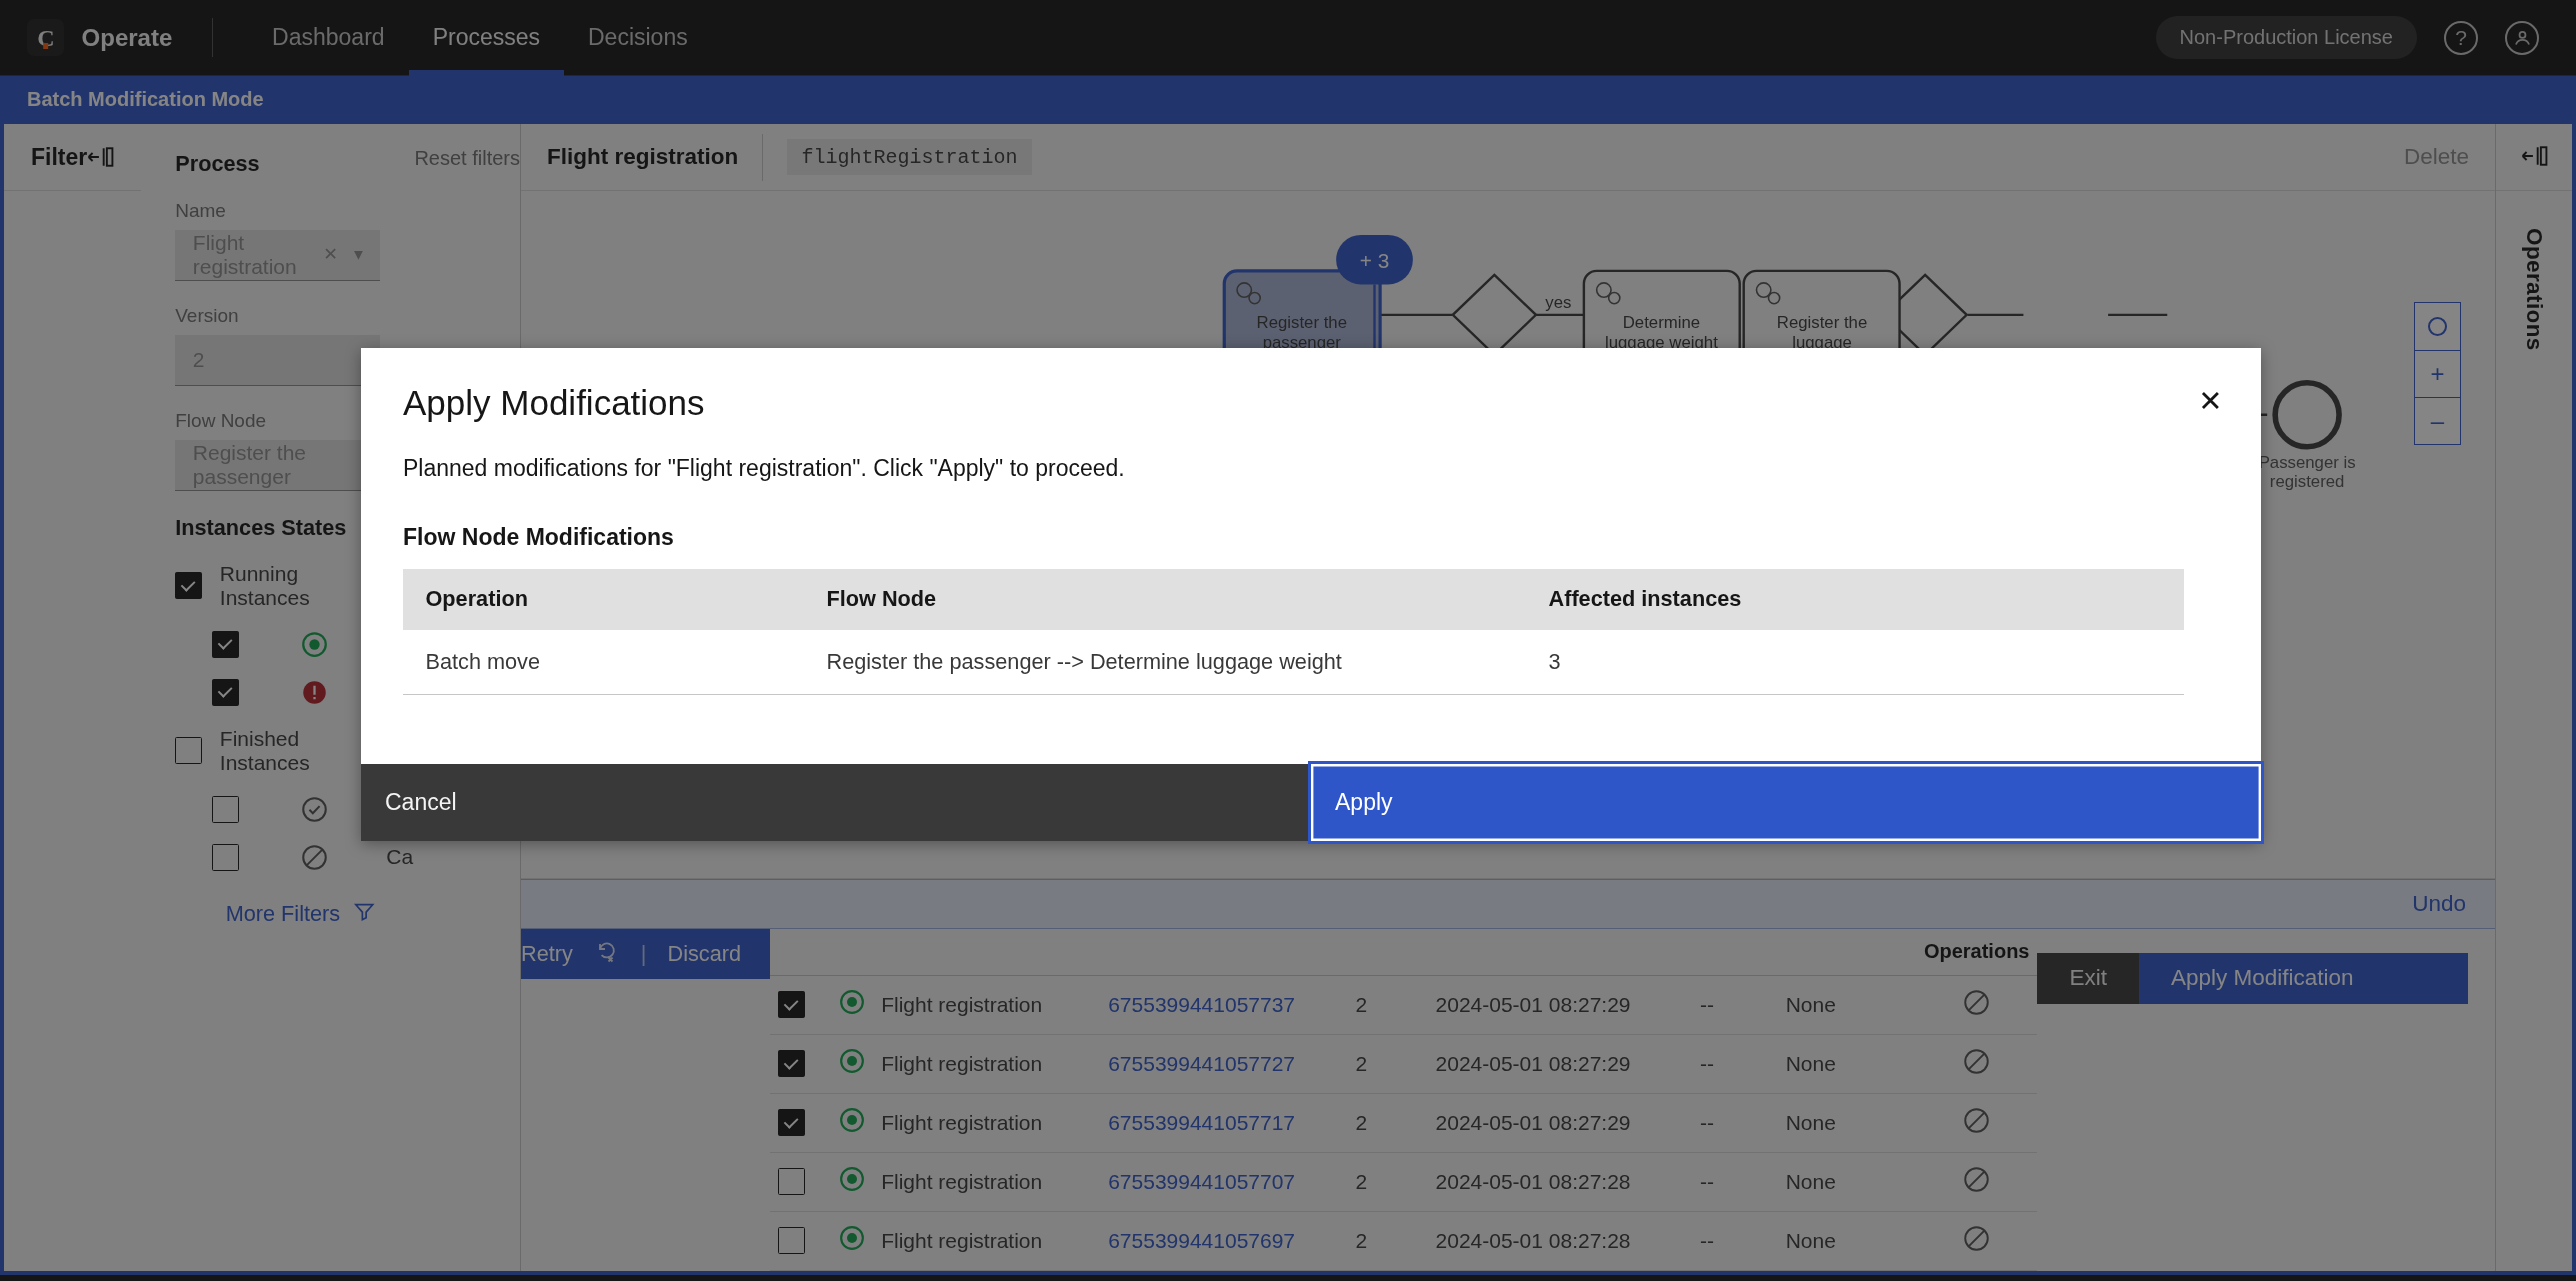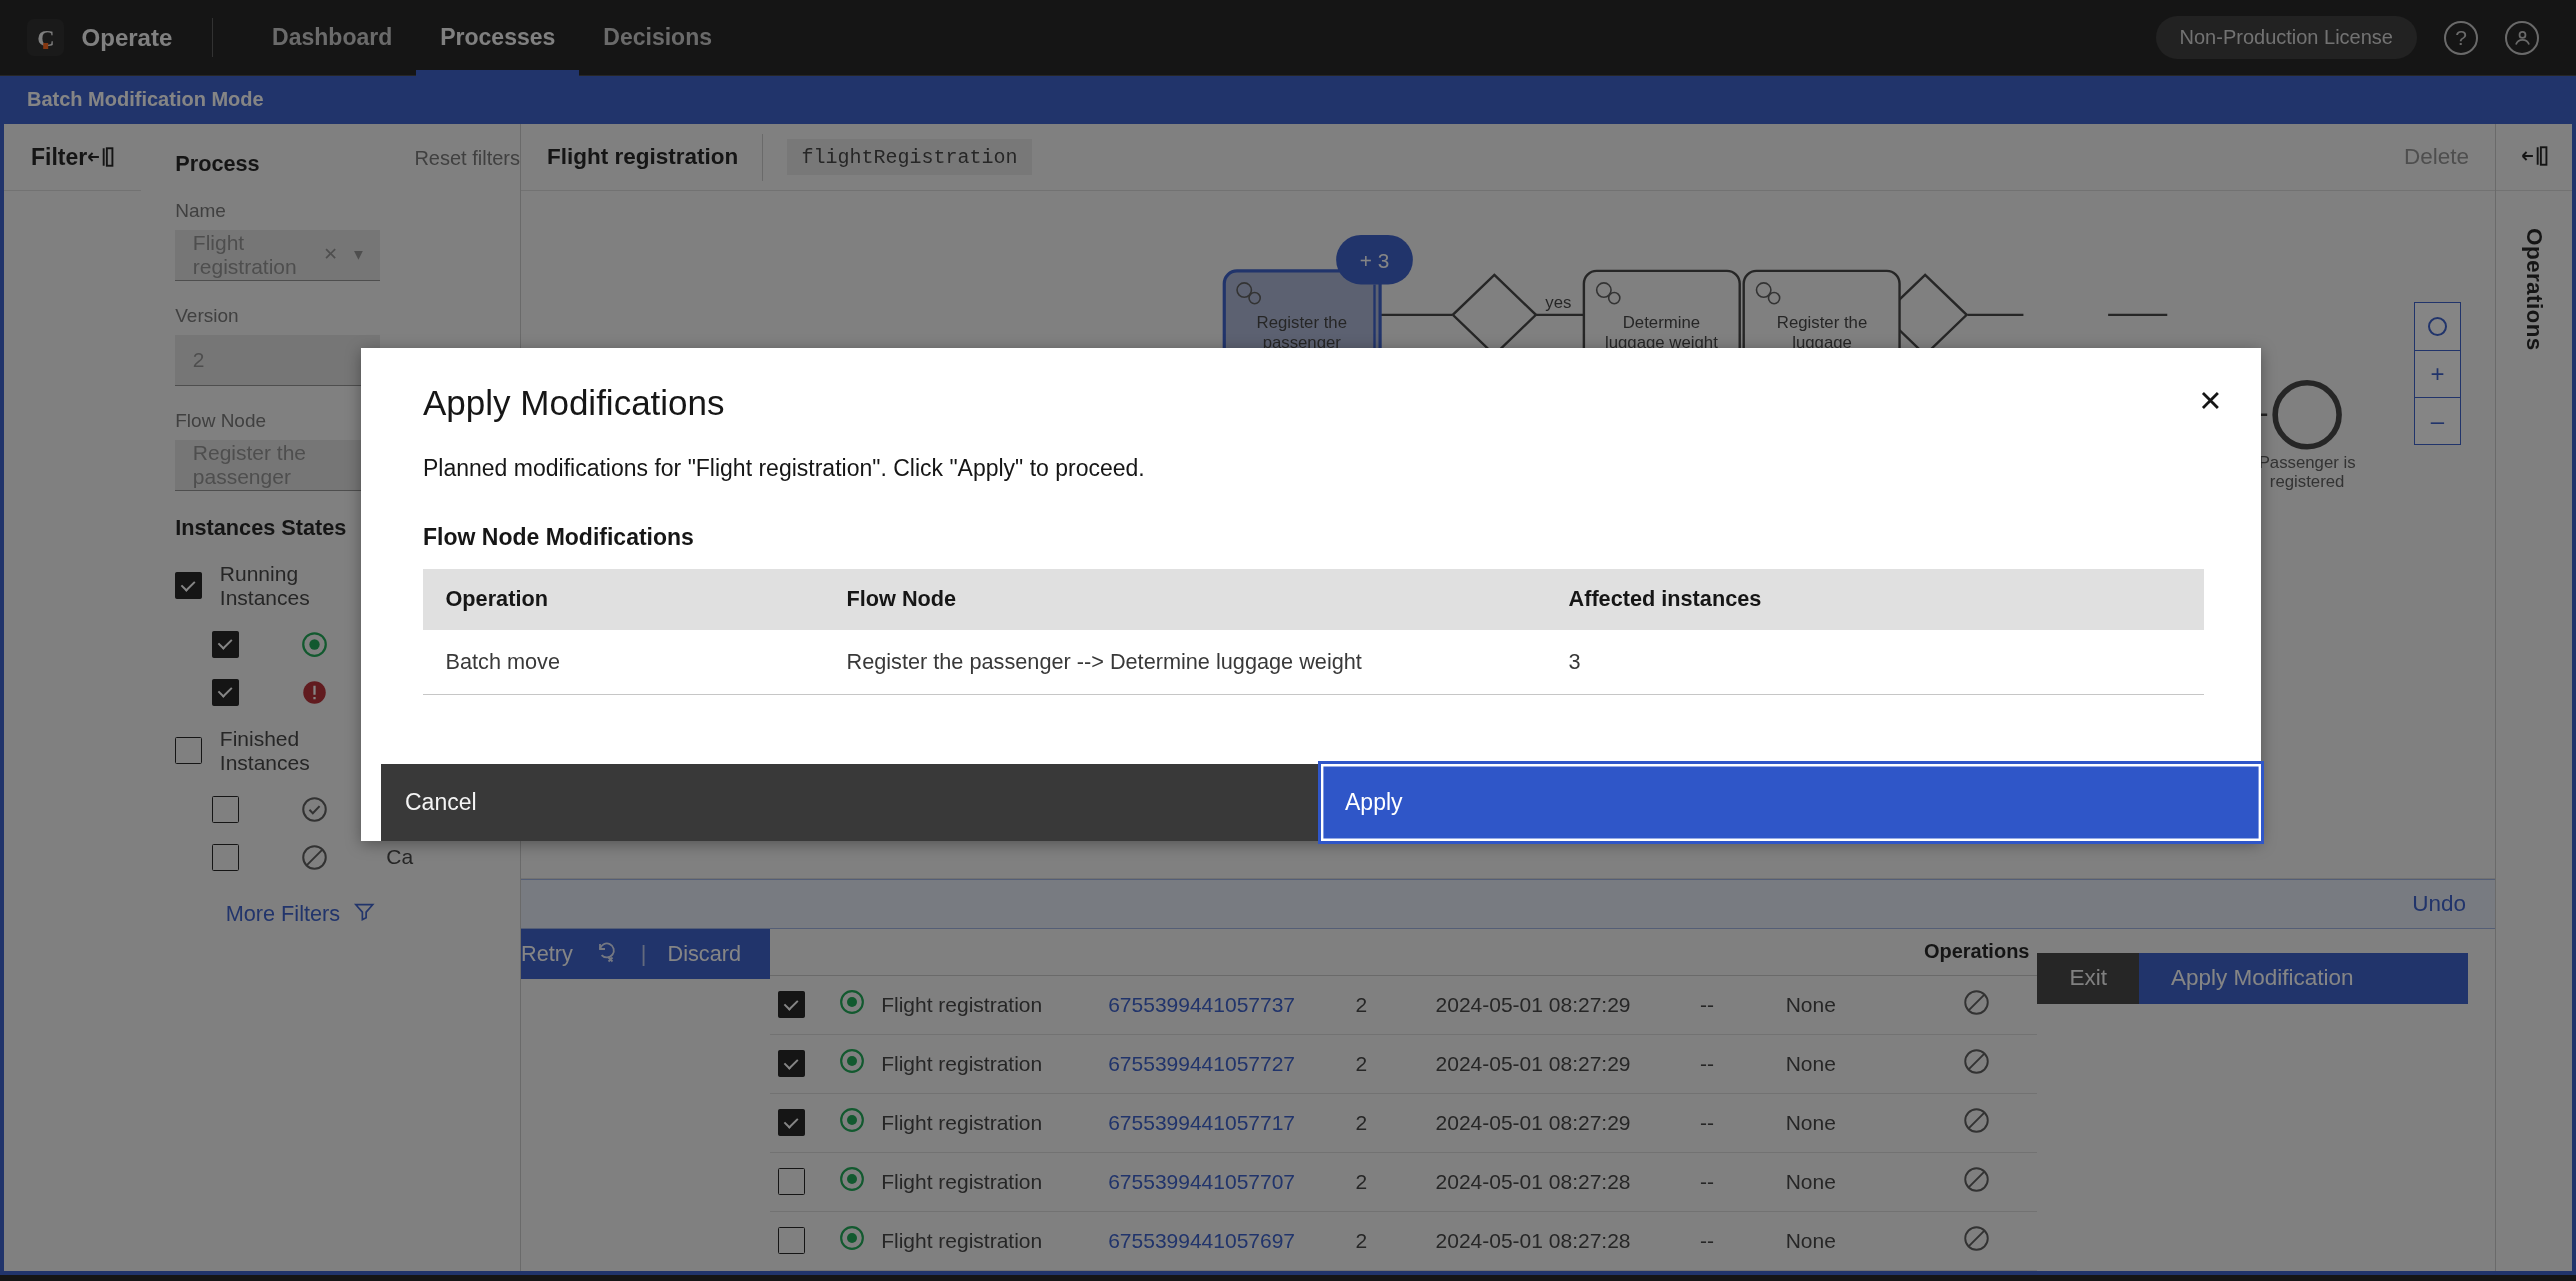--- a/index.html
+++ b/index.html
@@ -35,21 +35,21 @@
   }
   .logo-dot {
     position: absolute; bottom: 7.2px; left: 50%; transform: translateX(-50%);
     width: 5.6px; height: 5.6px; background: #fc5d0d;
   }
   .brand-name { color: #f4f4f4; font-size: 24px; font-weight: bold; }
   .nav-sep { width: 0.8px; height: 39px; background: #525252; margin: 0 35px 0 40px; }
   .nav-items { display: flex; align-items: center; height: 76px; }
   .nav-item {
     position: relative; height: 76px; display: flex; align-items: center;
-    padding: 0 24px; color: #c6c6c6; font-size: 23px; cursor: pointer; font-weight: bold;
+    padding: 0 24px; color: #c6c6c6; font-size: 23px; cursor: pointer;
   }
   .nav-item.active { color: #f4f4f4; }
   .nav-item.active::after {
     content: ''; position: absolute; left: 0; right: 0; bottom: 0;
     height: 5.6px; background: #2f56c8;
   }
   .topnav-right {
     margin-left: auto; display: flex; align-items: center; gap: 27px;
     padding-right: 37px;
   }
@@ -240,21 +240,20 @@
 
   
   .scrim {
     position: absolute; inset: 0; background: rgba(22,22,22,0.52); z-index: 50;
   }
   .modal {
     position: absolute; left: 361px; top: 348px;
     width: 1900px; background: #ffffff; z-index: 60;
     display: flex; flex-direction: column;
     box-shadow: 0 3.2px 14.4px rgba(0,0,0,0.35);
-    padding-left: 20px;
   }
   .modal-head { padding: 35px 42px 0 42px; position: relative; }
   .modal-title { font-size: 35px; color: #161616; font-weight: normal; }
   .modal-x {
     position: absolute; top: 29px; right: 27px;
     width: 47px; height: 47px; display: flex; align-items: center;
     justify-content: center; font-size: 29px; color: #161616; cursor: pointer;
   }
   .modal-body { padding: 32px 24px 0 42px; }
   .modal-desc { font-size: 23px; color: #161616; margin-bottom: 42px; }

